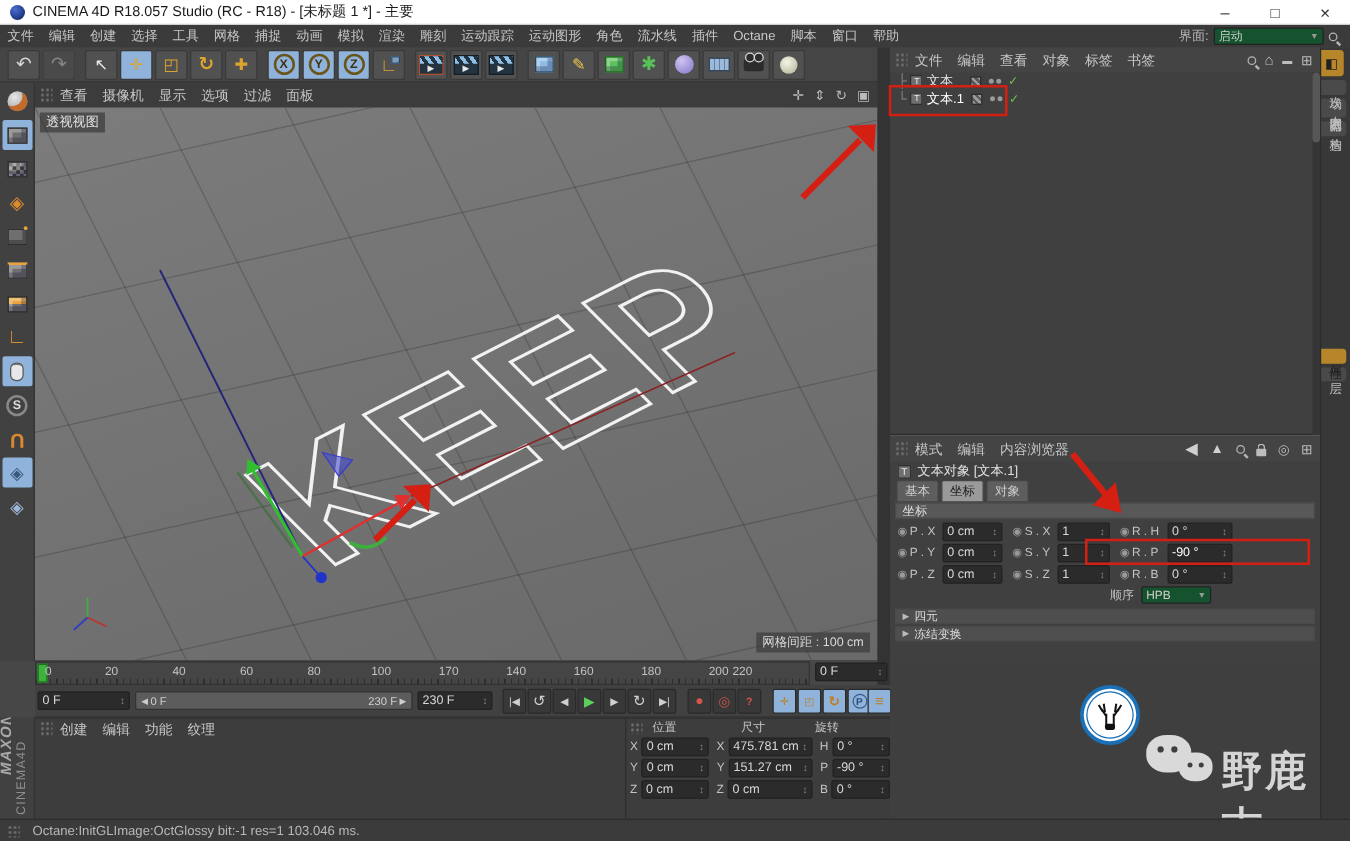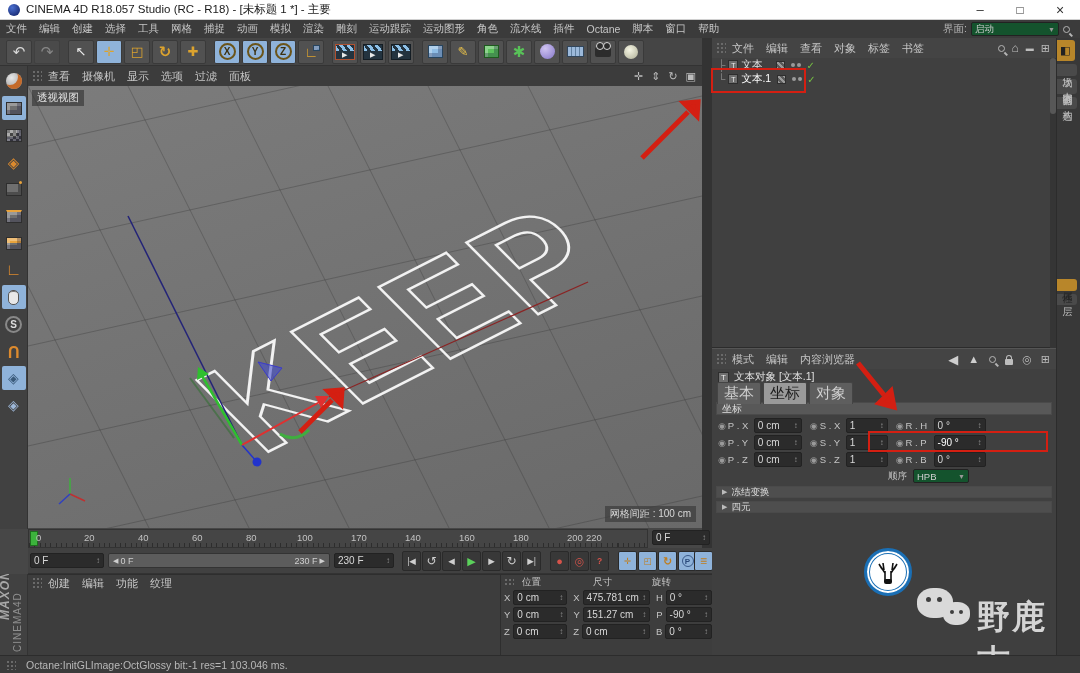--- a/index.html
+++ b/index.html
@@ -37,21 +37,21 @@
   .mag-icon::after { content:""; position:absolute; width:4px; height:1.5px; background:#b5b5b5; transform:rotate(45deg); left:5px; top:7px; }
   .lock-icon { width:8px; height:6px; background:#bdbdbd; border-radius:1px; position:relative; display:inline-block; margin-top:5px; }
   .lock-icon::before { content:""; position:absolute; left:1px; top:-4px; width:4px; height:4px; border:1.5px solid #bdbdbd; border-bottom:none; border-radius:3px 3px 0 0; }
   .tbtn { width:19px; height:20px; background:#383838; border:1px solid #2a2a2a; border-radius:2px; color:#cfcfcf; font-size:8.5px; display:flex; align-items:center; justify-content:center; margin-right:1px; }
   .tbtn.blue { background:#8fb3da; color:#c07d1d; font-weight:bold; }
   .tbtn.red { color:#d6534a; font-weight:bold; }
   .tick { position:absolute; top:2px; font-size:9.5px; color:#c2c2c2; }
   .attr-label { color:#c4c4c4; font-size:9.5px; }
   .radio { color:#9a9a9a; font-size:9px; margin-right:2px; }
   .colbar { background:#585858; border:1px solid #4a4a4a; color:#dedede; font-size:10px; display:flex; align-items:center; padding:0 5px; }
-  .tab { background:#5e5e5e; border:1px solid #444; border-bottom:none; color:#cfcfcf; font-size:15px; padding:1px 6px; border-radius:2px 2px 0 0; margin-right:2px; }
+  .tab { background:#5e5e5e; border:1px solid #444; border-bottom:none; color:#cfcfcf; font-size:10px; padding:1px 6px; border-radius:2px 2px 0 0; margin-right:2px; }
   .tab.on { background:#9a9a9a; color:#1c1c1c; }
   .redbox { border:2px solid #d41f12; background:transparent; z-index:40; }
   .wm-bubble { position:absolute; background:#d9d9d9; border-radius:45%; }
   .wm-dot { position:absolute; width:5px; height:5px; border-radius:50%; background:#3f3f3f; }
   .lefticon { width:24px; height:24px; display:flex; align-items:center; justify-content:center; margin:3px auto; border-radius:2px; position:relative; }
   .lefticon.active { background:#8fb3da; }
 </style>
 </head>
 <body>
 
@@ -576,27 +576,27 @@
   </div>
 
   <div class="row" style="height:16px;">
     <span class="attr-label" style="margin-left:176px;">顺序</span>
     <div class="ddown" style="width:56px;margin-left:6px;">
         <span>HPB</span>
         <span class="arr">▼</span>
       </div>
   </div>
 
+  <div class="colbar" style="margin:3px 4px 0 4px;height:12px;background:#4e4e4e;">
+    <span style="font-size:7px;margin-right:4px;color:#bbb;">▶</span>
+    <span style="font-size:9.5px;">四元</span>
+  </div>
   <div class="colbar" style="margin:2px 4px 0 4px;height:12px;background:#4e4e4e;">
     <span style="font-size:7px;margin-right:4px;color:#bbb;">▶</span>
     <span style="font-size:9.5px;">冻结变换</span>
-  </div>
-  <div class="colbar" style="margin:3px 4px 0 4px;height:12px;background:#4e4e4e;">
-    <span style="font-size:7px;margin-right:4px;color:#bbb;">▶</span>
-    <span style="font-size:9.5px;">四元</span>
   </div>
 </div>
 
 <div class="abs" style="left:712px;top:530px;width:368px;height:125px;background:#3f3f3f;">
 
   <div style="position:absolute;left:152px;top:18px;width:48px;height:48px;border-radius:50%;background:#fff;border:3px solid #1a6fb5;box-shadow:inset 0 0 0 2px #fff, inset 0 0 0 3px #1a6fb5;display:flex;align-items:center;justify-content:center;">
     <svg width="30" height="30" viewBox="0 0 30 30">
       <g stroke="#111" stroke-width="1.6" fill="none">
         <path d="M12 24 L12 14 M12 16 L8 10 M9 12 L6 7 M11 13 L10 6"></path>
         <path d="M18 24 L18 14 M18 16 L22 10 M21 12 L24 7 M19 13 L20 6"></path>

